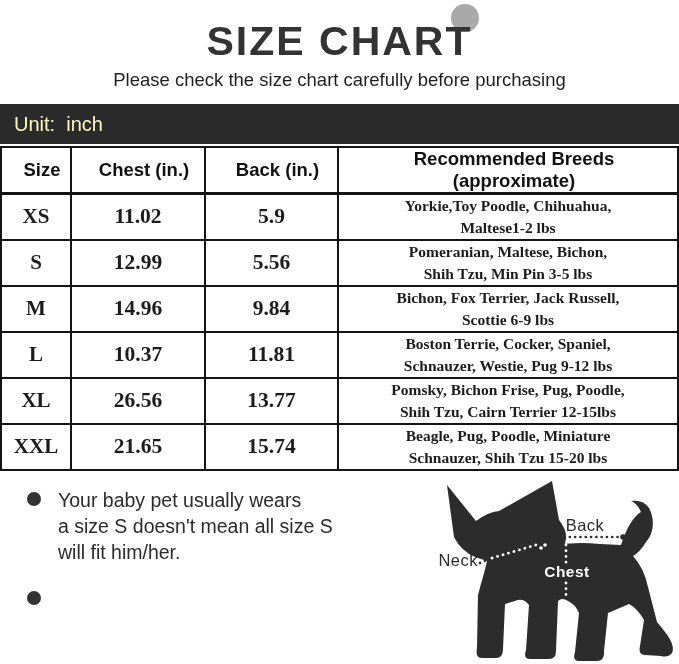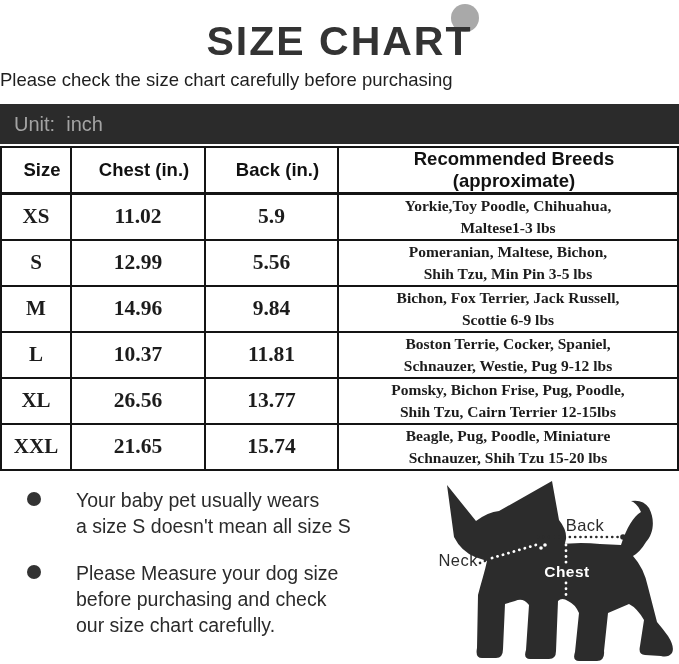--- a/index.html
+++ b/index.html
@@ -18,27 +18,27 @@
     position: absolute; left: 451px; top: 4px;
     width: 28px; height: 28px; border-radius: 50%;
     background: #a9a9a9;
   }
   .title {
     position: relative; display: inline-block;
     font-size: 41px; line-height: 45px; font-weight: bold;
     letter-spacing: 2px; color: #333;
   }
   .subtitle {
-    text-align: left; margin-top: 4px;
+    text-align: center; margin-top: 4px;
     font-size: 18.5px; line-height: 24px; color: #1f1f1f;
   }
   
   .unit-bar {
     margin-top: 12px; height: 40px;
-    background: #2b2b2b; color: #a3a3a3;
+    background: #2b2b2b; color: #fef9c3;
     font-size: 20px; line-height: 40px;
     padding-left: 14px; white-space: pre;
   }
   
   table.size-table {
     width: 679px; margin-top: 2px;
     border-collapse: collapse; table-layout: fixed;
     border: 2px solid #141414;
   }
   .size-table th, .size-table td {
@@ -49,21 +49,21 @@
   .size-table thead th {
     height: 38px; font-size: 18.5px; font-weight: bold;
     border-bottom-width: 3px; color: #111; padding-left: 14px;
   }
   .size-table td { height: 46px; font-family: Liberation Serif, serif; }
   td.c-size  { font-size: 21px;   font-weight: bold; }
   td.c-num   { font-size: 21.5px; font-weight: bold; }
   td.c-breed { font-size: 15.5px; font-weight: bold; line-height: 1.38; }
   
   .notes { position: absolute; left: 27px; top: 487px; width: 400px; }
-  .note { display: flex; gap: 35px; margin-bottom: 21px; }
+  .note { display: flex; gap: 17px; margin-bottom: 21px; }
   .note-dot {
     flex: none; width: 14px; height: 14px; border-radius: 50%;
     background: #333; margin-top: 5px;
   }
   .note-lines { font-size: 19.5px; line-height: 26px; color: #2b2b2b; }
   
   .dog-wrap { position: absolute; left: 425px; top: 475px; width: 254px; height: 189px; text-align: center; }
   .dotted-dark  { stroke: #2c2c2c; stroke-width: 2.6; stroke-dasharray: 0.1 5.2; stroke-linecap: round; fill: none; }
   .dotted-white { stroke: #ffffff; stroke-width: 2.8; stroke-dasharray: 0.1 5.6; stroke-linecap: round; fill: none; }
   .diag-label { font-family: "Liberation Sans", sans-serif; font-size: 16.5px; fill: #2c2c2c; letter-spacing: 0.5px; }
@@ -97,21 +97,21 @@
         <th>Recommended Breeds (approximate)</th>
       </tr>
     </thead>
     <tbody>
       <tr>
         <td class="c-size">XS</td>
         <td class="c-num">11.02</td>
         <td class="c-num">5.9</td>
         <td class="c-breed">
           <div>Yorkie,Toy Poodle, Chihuahua,</div>
-          <div>Maltese1-3 lbs</div>
+          <div>Maltese1-2 lbs</div>
         </td>
       </tr>
       <tr>
         <td class="c-size">S</td>
         <td class="c-num">12.99</td>
         <td class="c-num">5.56</td>
         <td class="c-breed">
           <div>Pomeranian, Maltese, Bichon,</div>
           <div>Shih Tzu, Min Pin 3-5 lbs</div>
         </td>
@@ -154,29 +154,25 @@
       </tr>
     </tbody>
   </table>
 
   <div class="notes">
     <div class="note">
       <div class="note-dot"></div>
       <div class="note-lines">
         <div>Your baby pet usually wears</div>
         <div>a size S doesn't mean all size S</div>
+        <div>will fit him/her.</div>
       </div>
     </div>
     <div class="note">
       <div class="note-dot"></div>
-      <div class="note-lines">
-        <div>Please Measure your dog size</div>
-        <div>before purchasing and check</div>
-        <div>our size chart carefully.</div>
-      </div>
     </div>
   </div>
 
   <div class="dog-wrap">
     <svg width="254" height="189" viewBox="0 0 254 189">
 
       <path fill="#2c2c2c" d="
         M 22 10
         L 51 46
         Q 63 37 74 36

